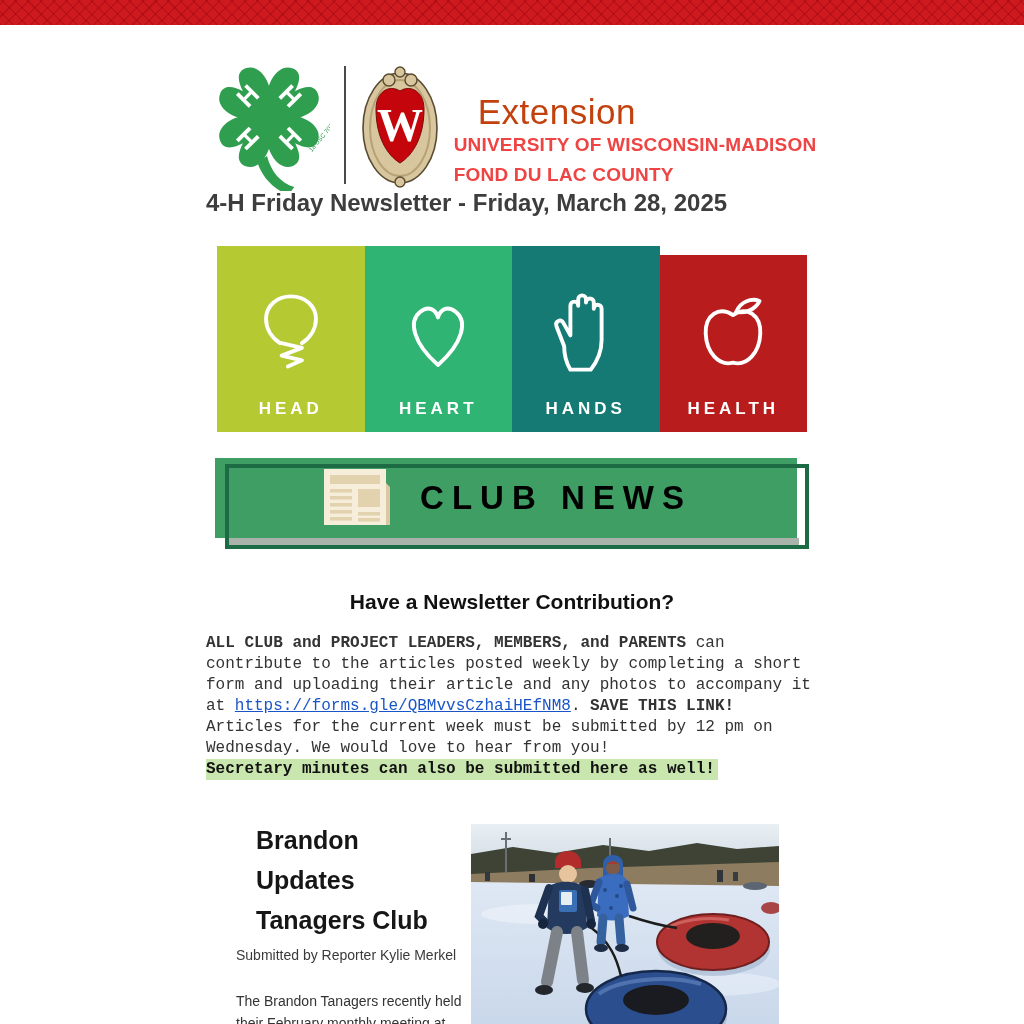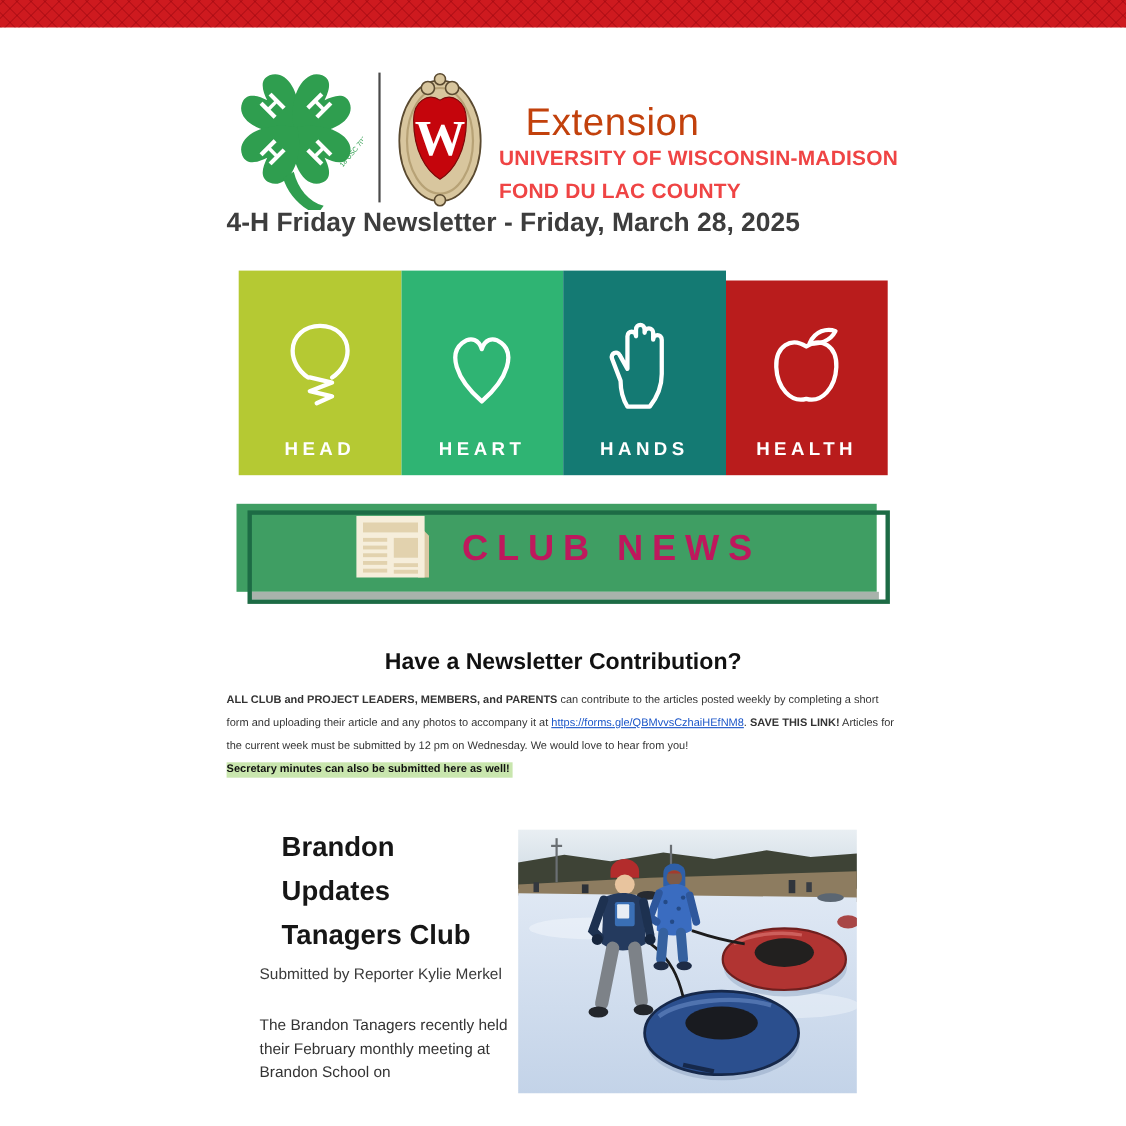--- a/index.html
+++ b/index.html
@@ -34,25 +34,25 @@
   .fourh-panel { flex:1 1 0; display:flex; flex-direction:column; align-items:center; justify-content:flex-end; padding-bottom:13px; }
   .fourh-icon { margin-bottom:22px; }
   .fourh-label { color:#ffffff; font-size:17px; font-weight:700; letter-spacing:4px; }
 
   
   .clubnews-wrap { position:relative; width:594px; height:91px; margin:26px auto 0 auto; }
   .clubnews-fill { position:absolute; left:0; top:0; width:582px; height:80px; background:#3f9e63; }
   .clubnews-gray { position:absolute; left:12px; top:80px; width:572px; height:7px; background:#a9b3ac; }
   .clubnews-frame { position:absolute; left:10px; top:6px; width:584px; height:85px; border:4px solid #1d6b45; }
   .clubnews-inner { position:absolute; left:0; top:0; width:582px; height:80px; display:flex; align-items:center; justify-content:center; gap:26px; }
-  .clubnews-title { color:#be185d; font-size:33px; font-weight:700; letter-spacing:8px; }
+  .clubnews-title { color:#000000; font-size:33px; font-weight:700; letter-spacing:8px; }
 
   
   .contrib-heading { text-align:center; font-size:21px; font-weight:700; color:#111111; margin-top:41px; }
-  .contrib-body { margin-top:12px; font-size:10px; line-height:21px; color:#333333; }
+  .contrib-body { margin-top:19px; font-size:16px; line-height:21px; color:#333333;font-family:Liberation Mono, monospace; }
   .contrib-body a { text-decoration:underline; }
   .hl { font-weight:700; color:#111; padding:1px 3px 2px 0; }
 
   
   .article { display:flex; margin-top:40px; padding-left:30px; gap:9px; }
   .article-text { width:226px; flex:0 0 226px; }
   .article-heading { font-size:25px; font-weight:700; color:#161616; line-height:40px;margin-left:20px; }
   .article-byline { font-size:14px; color:#3a3a3a; margin-top:7px; }
   .article-body { font-size:14px; line-height:21.5px; color:#333333; margin-top:28px; }
   .article-photo { width:308px; flex:0 0 308px; margin-top:4px; }

